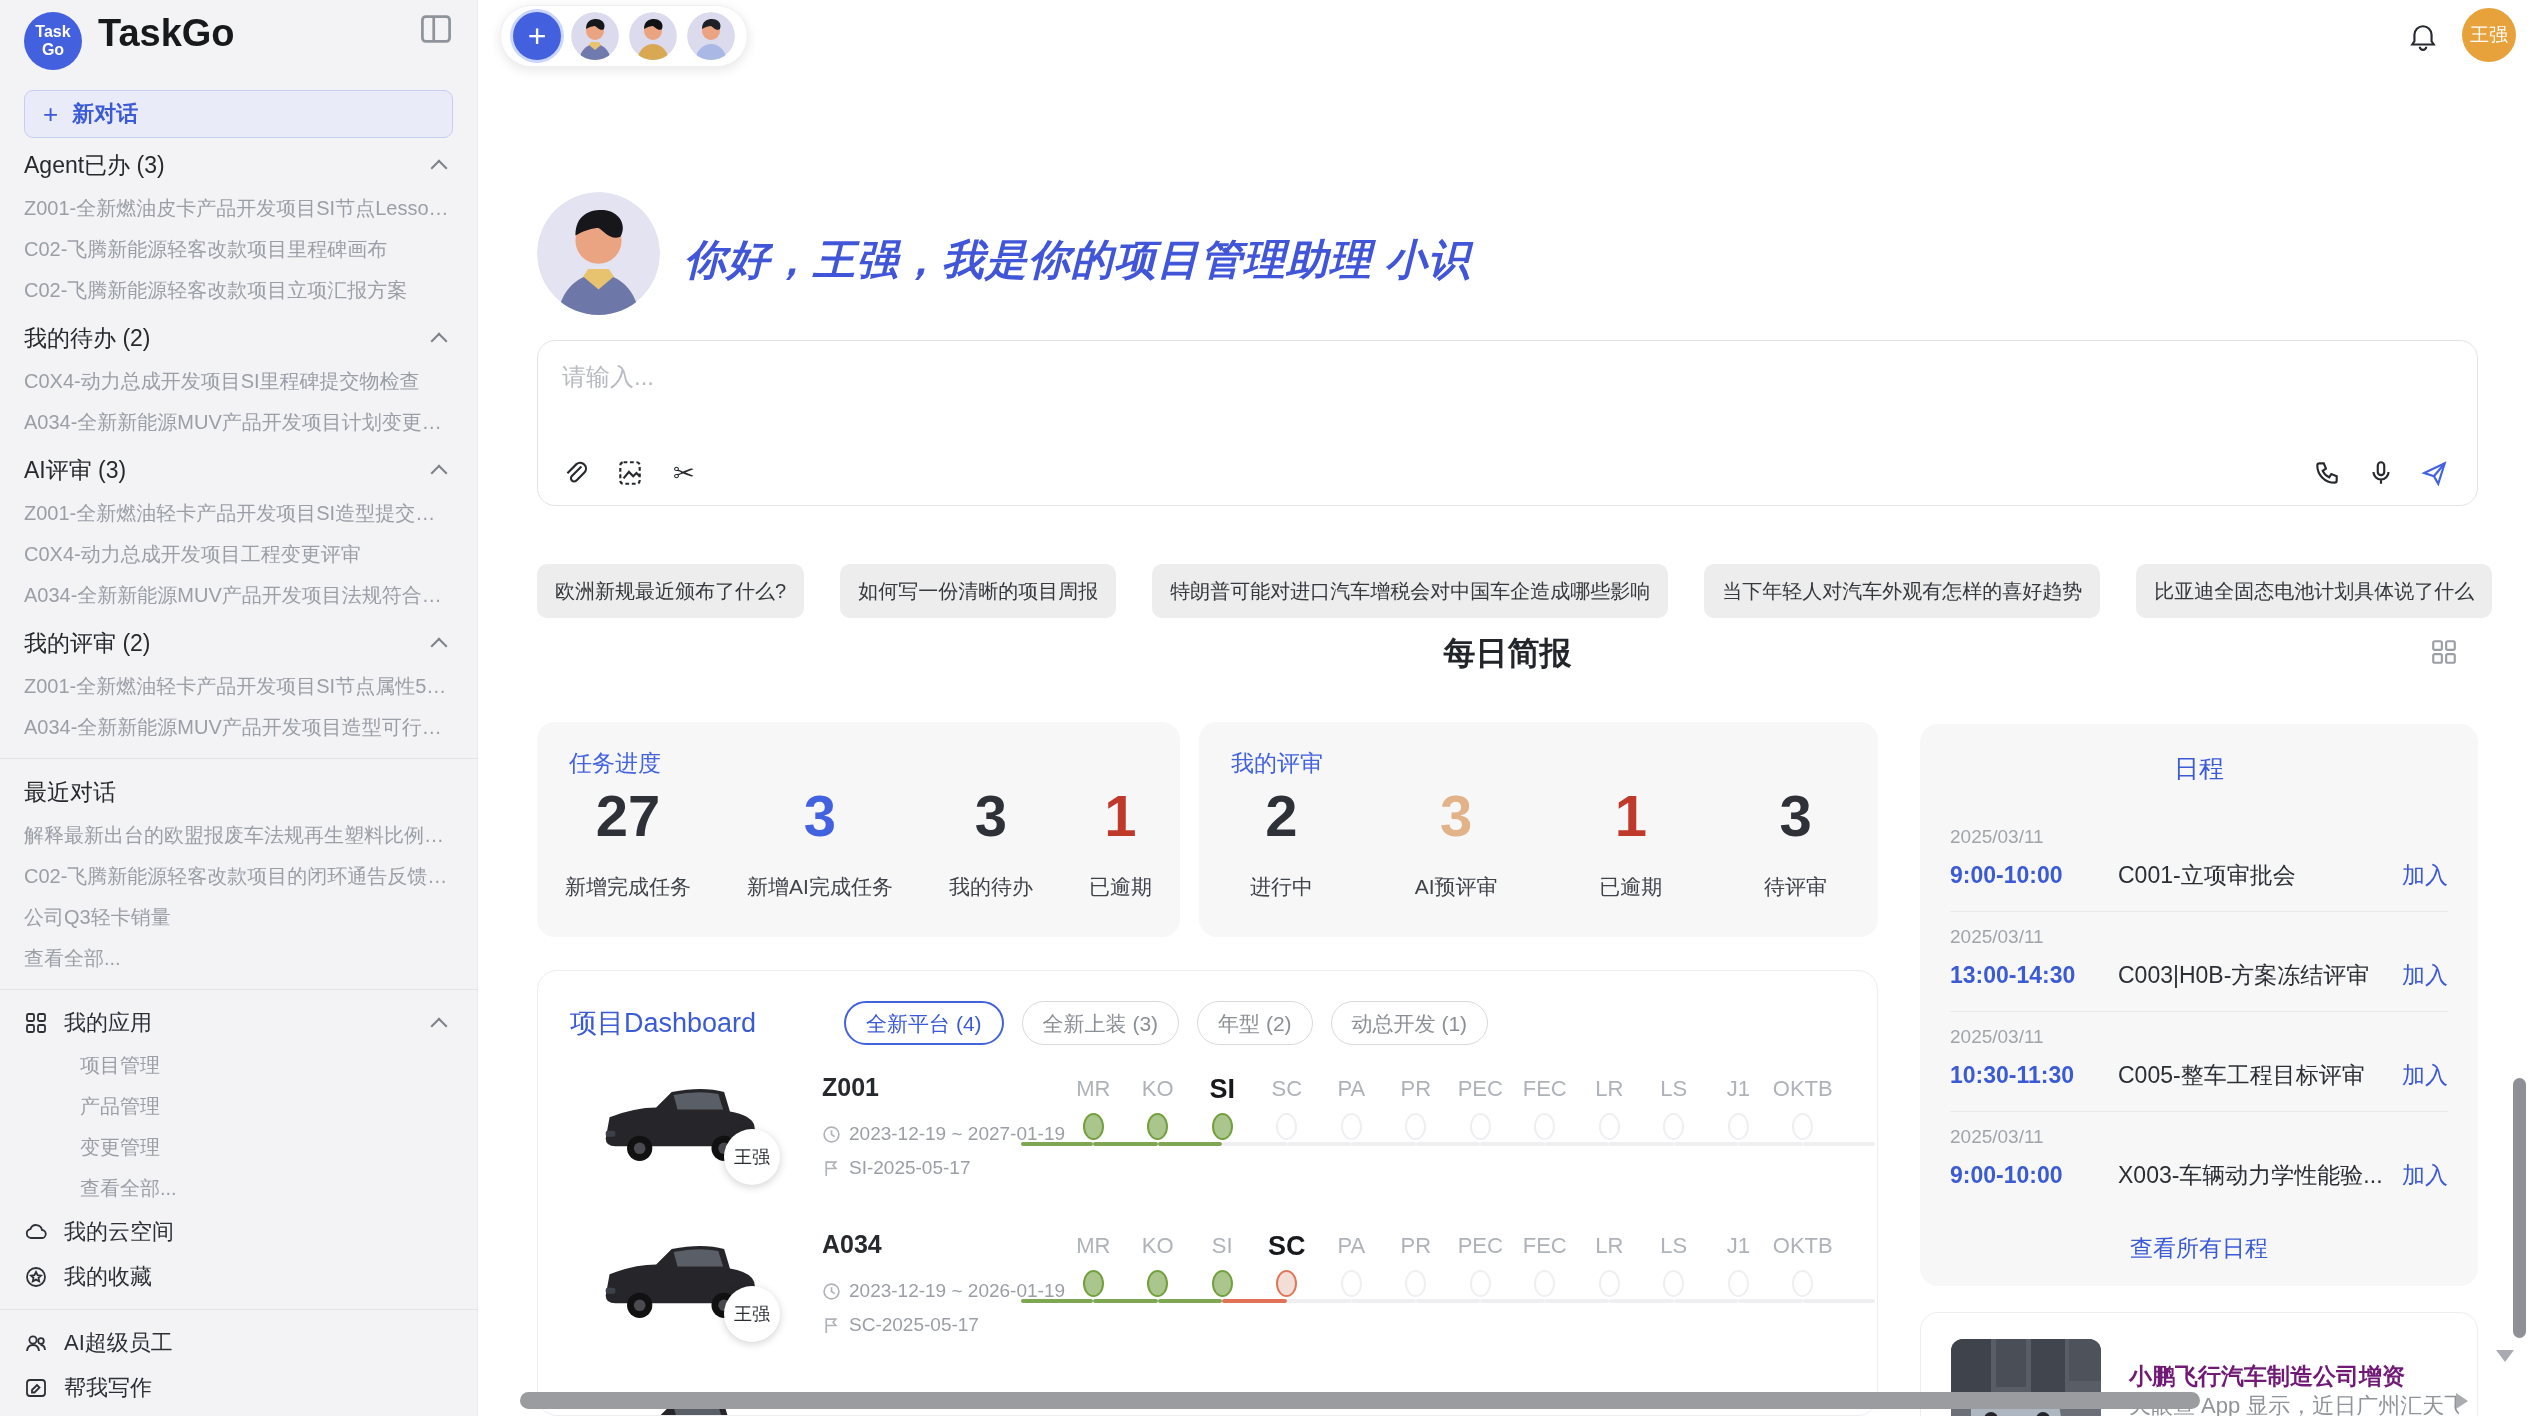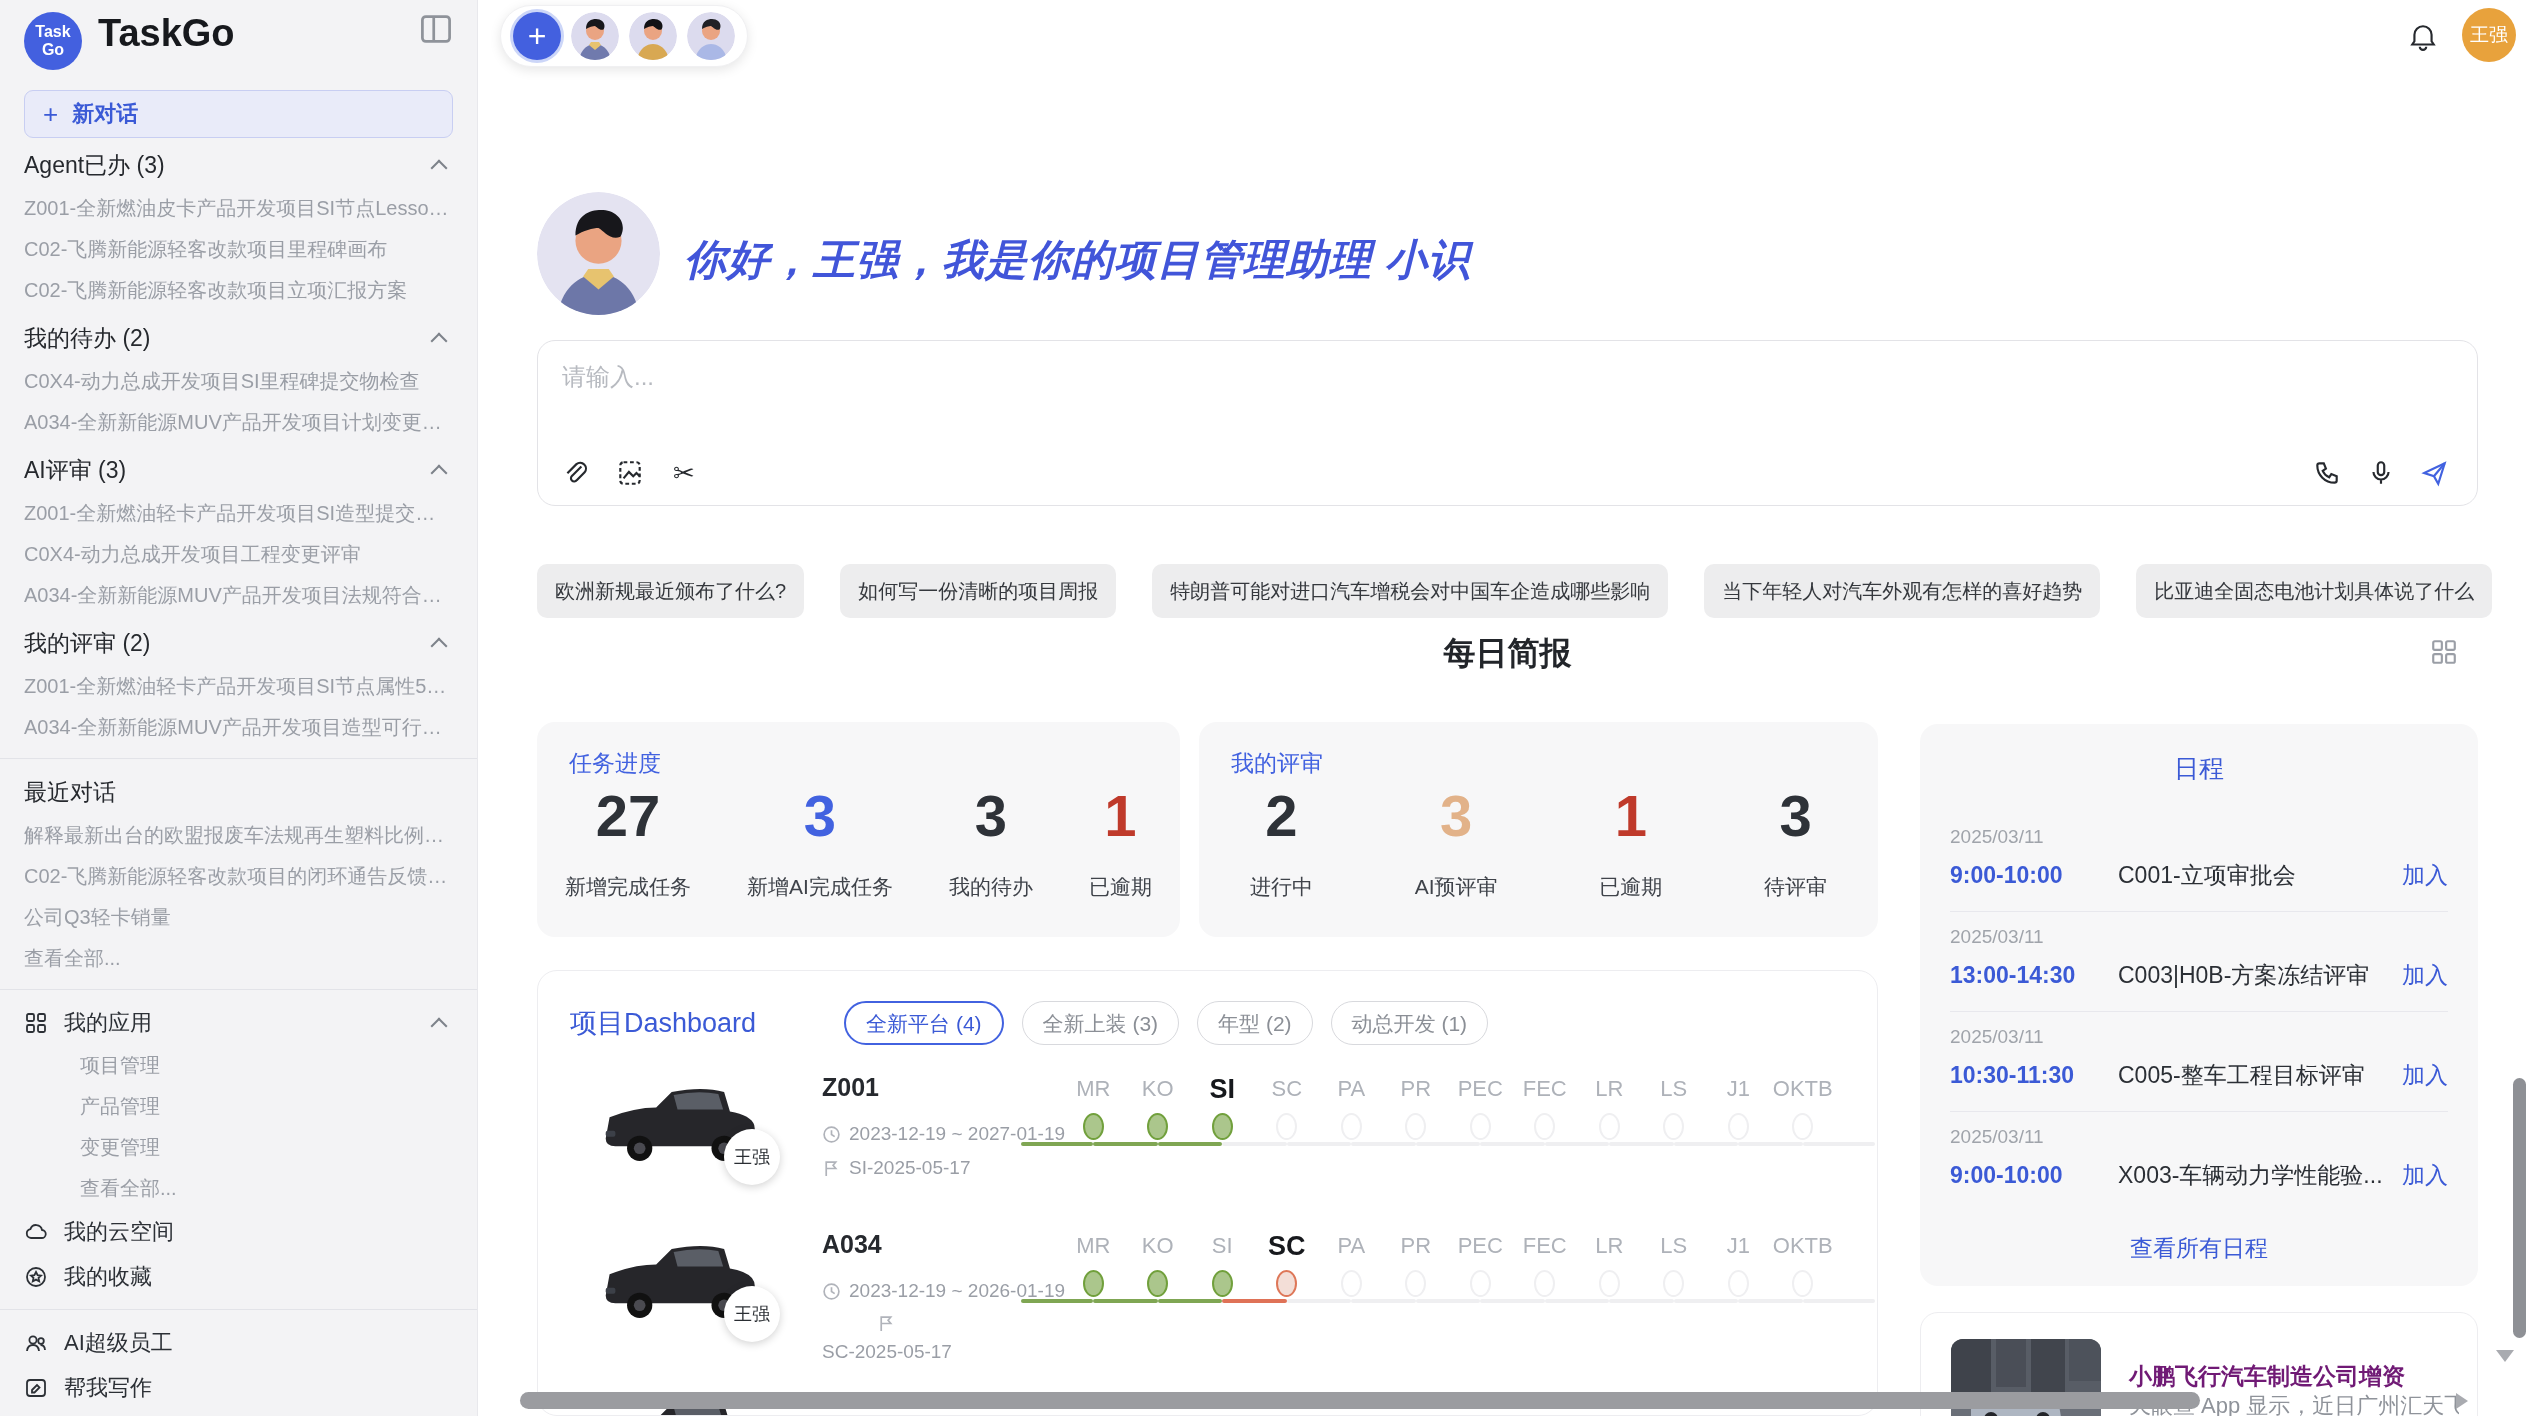--- a/index.html
+++ b/index.html
@@ -530,21 +530,21 @@
               </svg></div>
             <div class="owner-chip">王强</div>
             <div class="proj-code">A034</div>
             <div class="proj-meta" style="top: 52px;">
               <svg viewBox="0 0 18 18" fill="none" stroke="#b0b3ba" stroke-width="1.6">
                 <circle cx="9" cy="9" r="7"></circle>
                 <path d="M9 5v4l3 2"></path>
               </svg>
               <span>2023-12-19 ~ 2026-01-19</span>
             </div>
-            <div class="proj-meta" style="top: 86px; flex-direction: column;">
+            <div class="proj-meta" style="top: 86px;">
               <svg viewBox="0 0 18 18" fill="none" stroke="#b0b3ba" stroke-width="1.6">
                 <path d="M4 16V3h9l-2.5 3L13 9H4"></path>
               </svg>
               <span>SC-2025-05-17</span>
             </div>
             <div class="track" style="left: 483px; width: 854px;">
               <div class="seg" style="left: 0px; width: 72.25px; top: 71px; background: rgb(127, 166, 83);"></div>
               <div class="seg" style="left: 72.25px; width: 64.5px; top: 71px; background: rgb(127, 166, 83);"></div>
               <div class="seg" style="left: 136.75px; width: 64.5px; top: 71px; background: rgb(127, 166, 83);"></div>
               <div class="seg" style="left: 201.25px; width: 64.5px; top: 71px; background: rgb(223, 114, 87);"></div>

